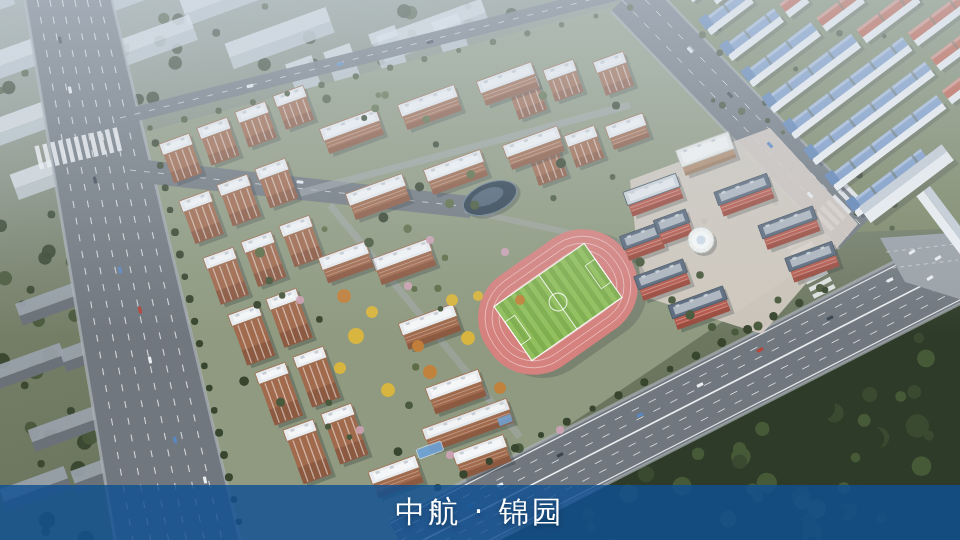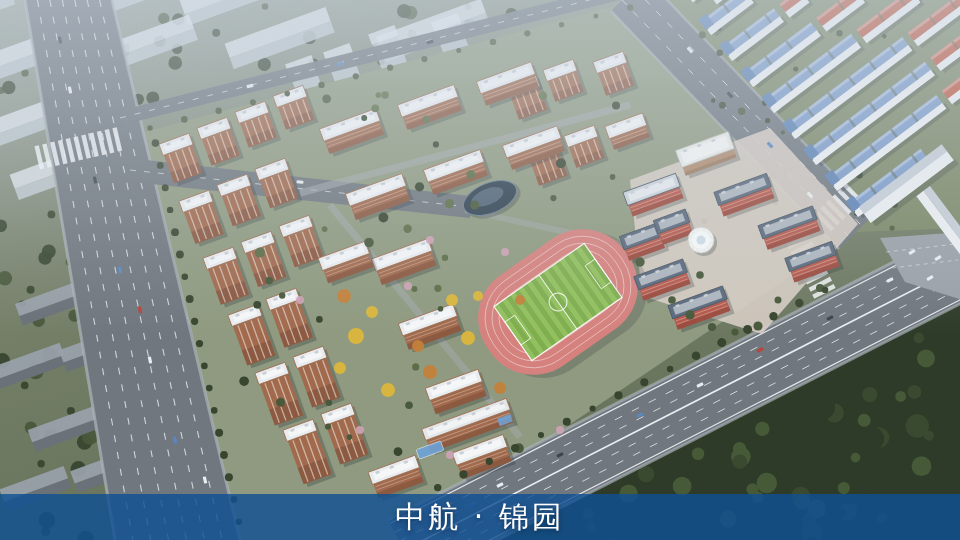--- a/index.html
+++ b/index.html
@@ -1,19 +1,19 @@
 <!DOCTYPE html>
 <html><head>
 <meta charset="utf-8">
 <style>
   html,body{margin:0;padding:0;background:#222;}
   .stage{position:relative;width:960px;height:540px;overflow:hidden;background:#7b8570;font-family:"DejaVu Sans","Liberation Sans",sans-serif;}
   #scene-host{position:absolute;inset:0;}
   #scene-host svg{display:block;}
-  .banner{position:absolute;left:0;right:0;bottom:0;height:46px;display:flex;align-items:center;justify-content:center;}
+  .banner{position:absolute;left:0;right:0;bottom:0;height:55px;display:flex;align-items:center;justify-content:center;}
   .banner-text{font-size:30px;letter-spacing:3px;font-weight:500;text-shadow:0 2px 5px rgba(0,25,50,.55);}
 </style>
 </head>
 <body>
 
 <div class="stage">
   <div id="scene-host">
       <svg width="960" height="540" viewBox="0 0 960 540">
         <defs>
  <linearGradient id="bg" x1="0" y1="0" x2="0.4" y2="1">

